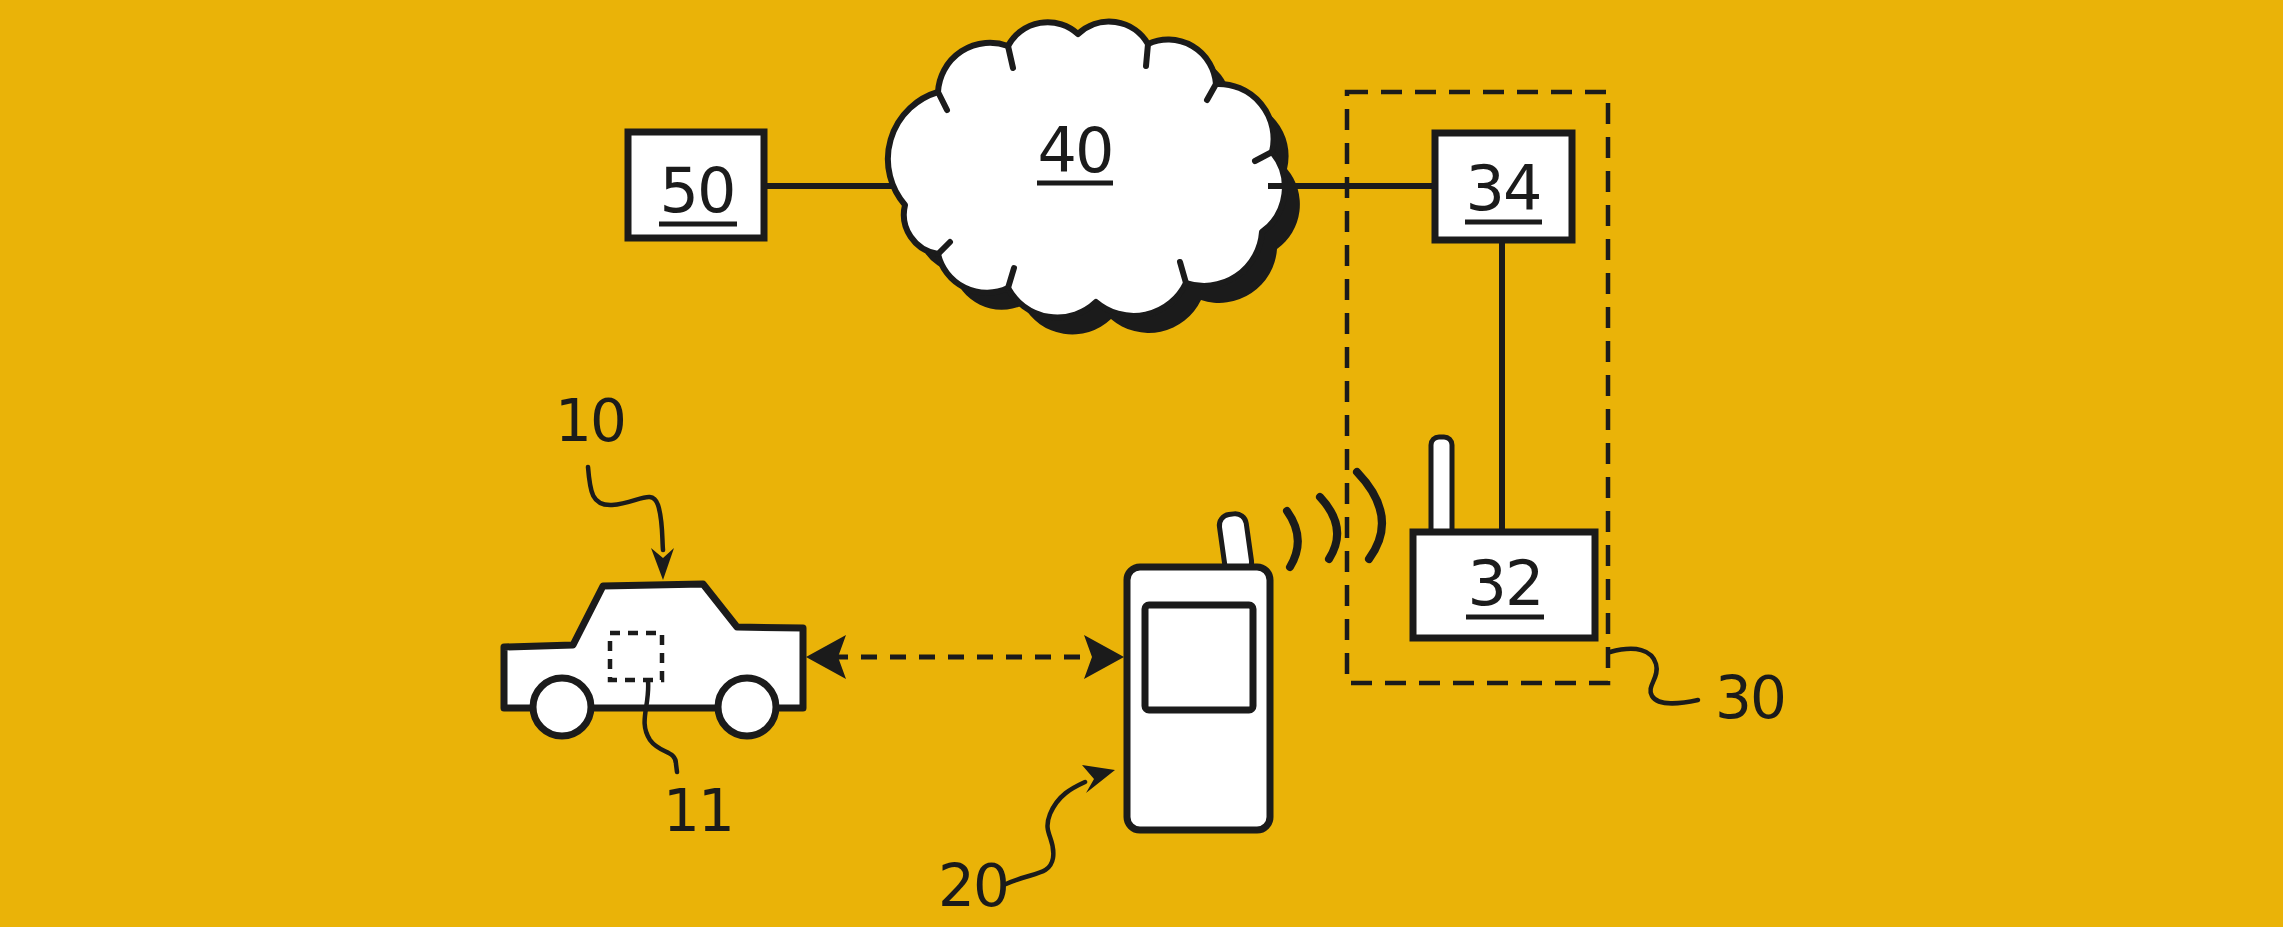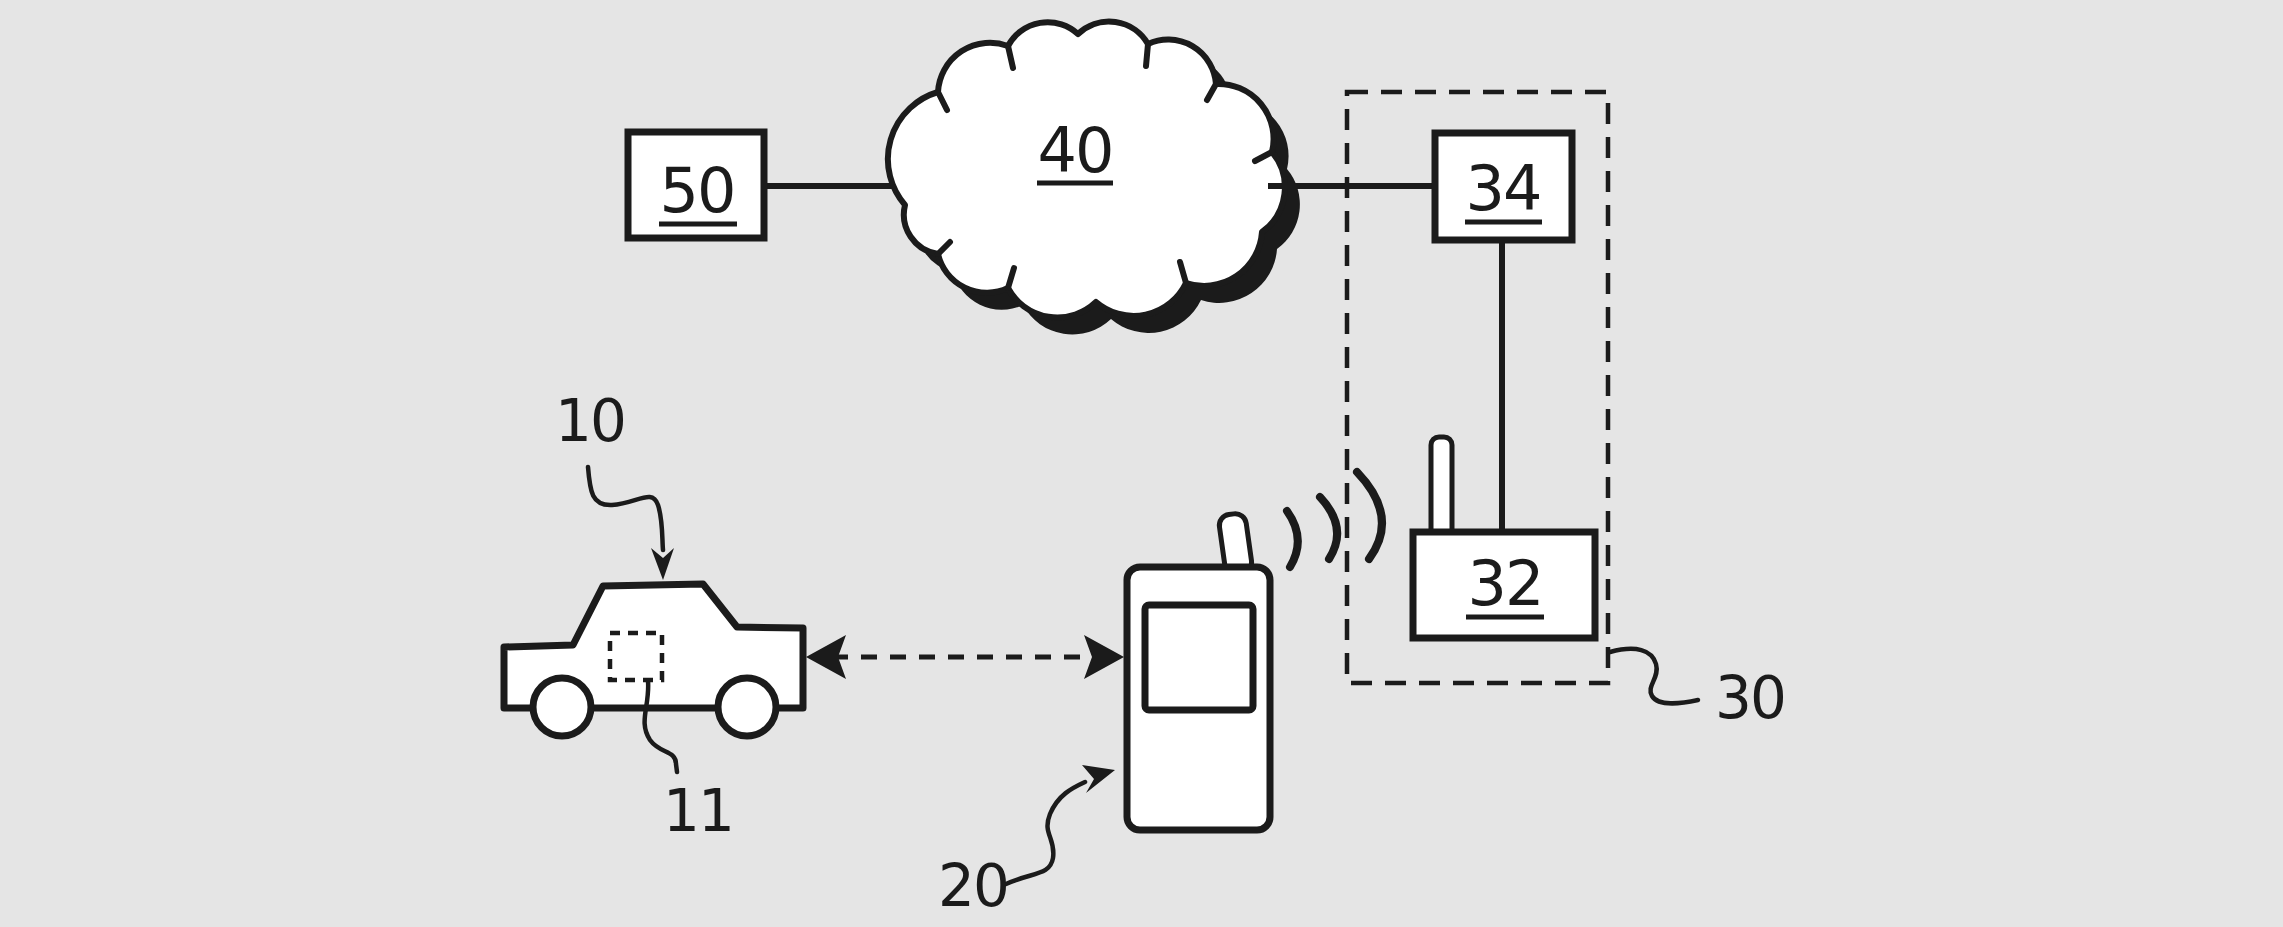--- a/index.html
+++ b/index.html
@@ -7,21 +7,21 @@
     padding: 0;
     background: #ffffff;
     width: 2283px;
     height: 927px;
     overflow: hidden;
   }
   .figure-wrap {
     position: relative;
     width: 2283px;
     height: 927px;
-    background: #e5e5e5;
+    background: #eab308;
   }
   svg {
     display: block;
   }
   .ink-stroke {
     stroke: #1b1b1b;
     fill: none;
   }
   .ink-fill {
     fill: #1b1b1b;

